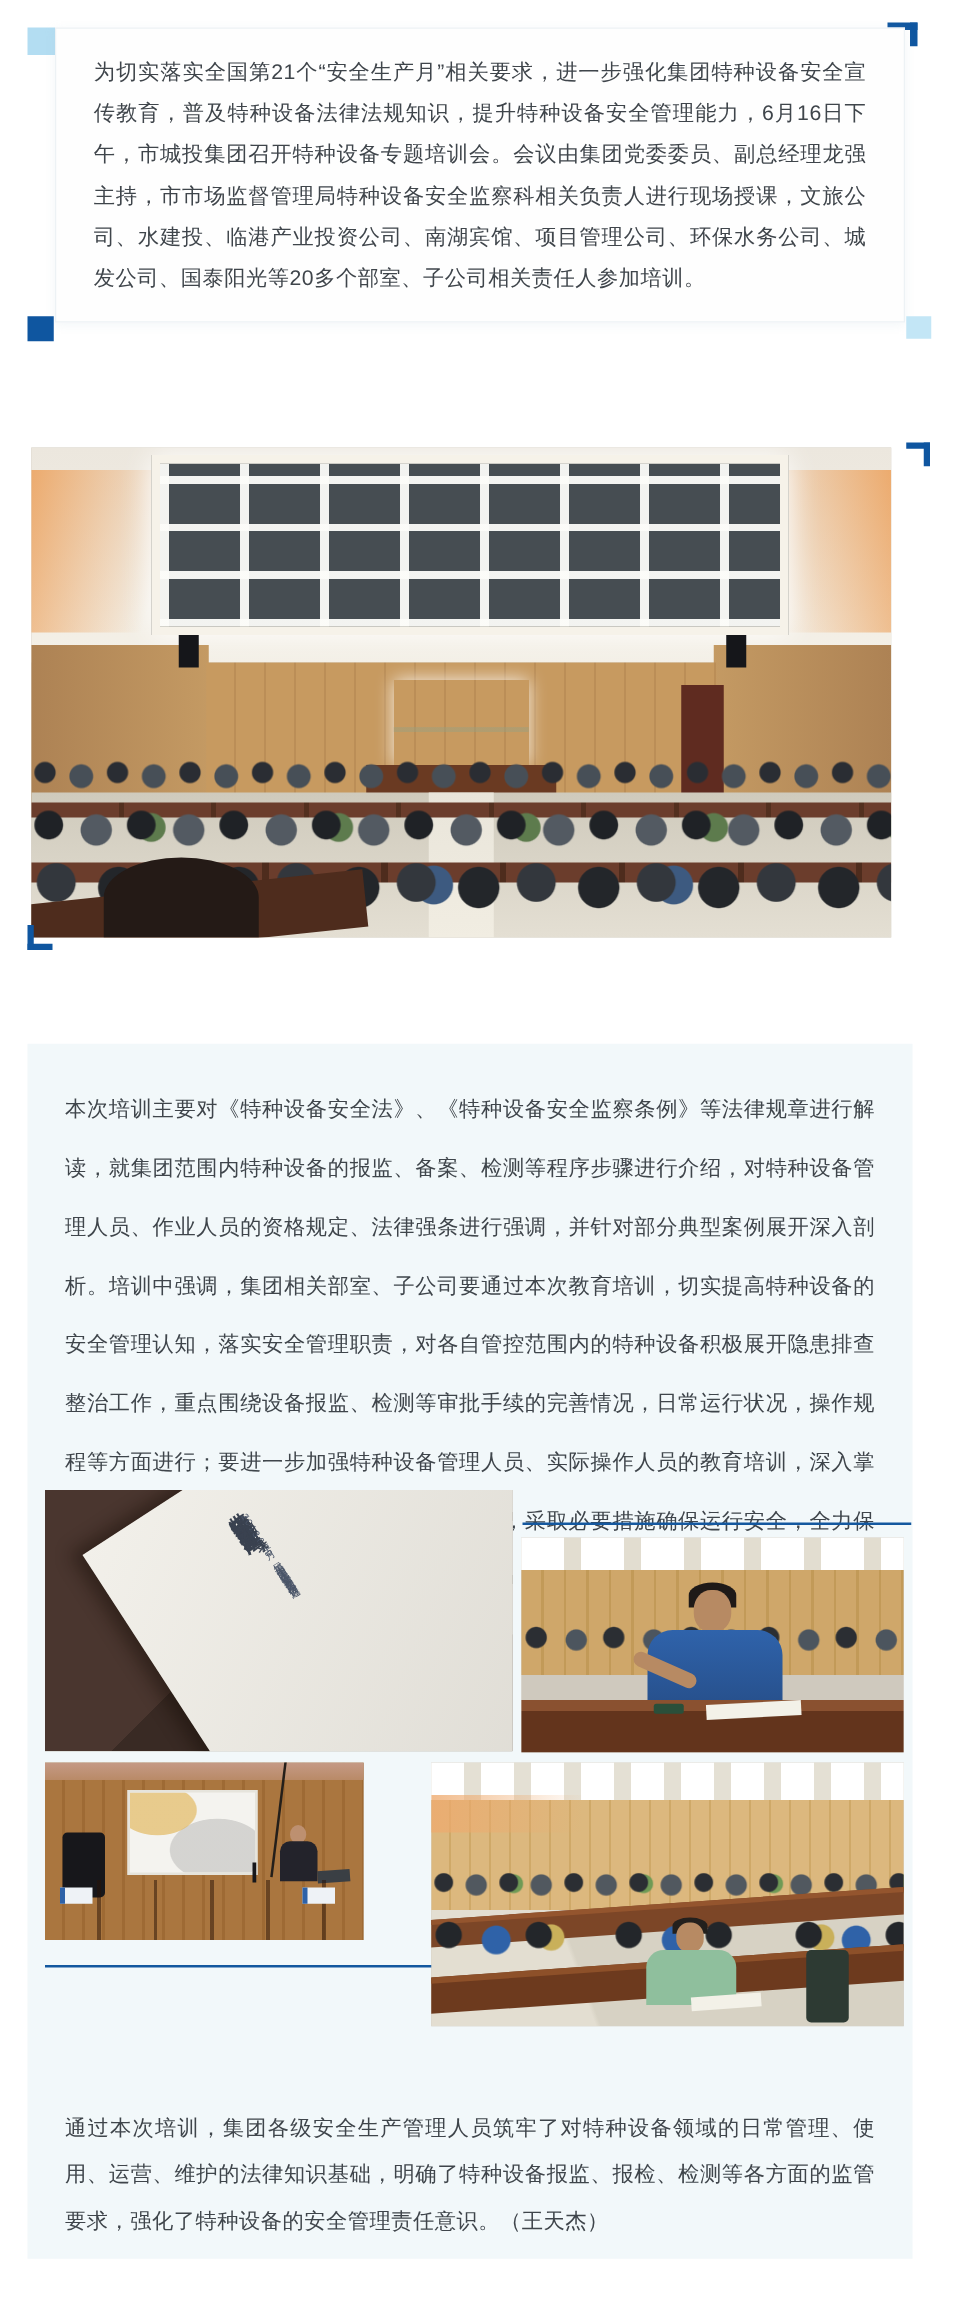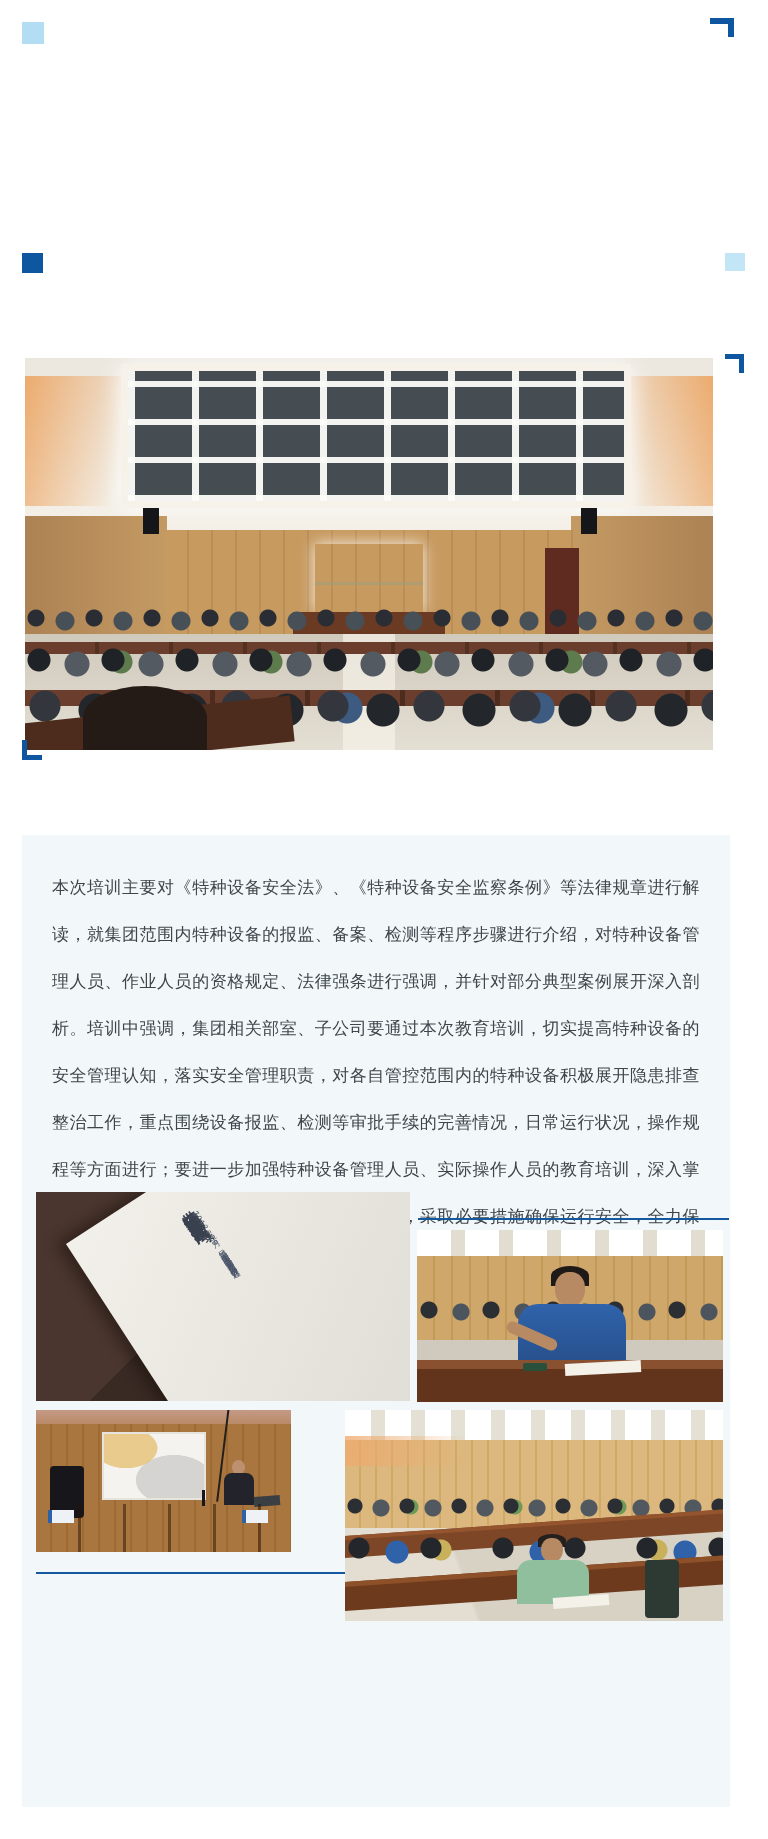--- a/index.html
+++ b/index.html
@@ -157,20 +157,23 @@
   .w-paper{left:208px;top:186px;width:56px;height:11px;background:#f3f1e8;transform:rotate(-4deg);}
   .w-chair{left:300px;top:150px;width:34px;height:58px;border-radius:4px;background:#2d3a33;}
 </style>
 </head>
 <body>
 
 <div class="canvas">
 
   <div class="sq sq-light-tl"></div>
   <div class="bracket bk-intro-tr"></div>
+  <div class="intro-box">
+    <div class="para">为切实落实全国第21个“安全生产月”相关要求，进一步强化集团特种设备安全宣传教育，普及特种设备法律法规知识，提升特种设备安全管理能力，6月16日下午，市城投集团召开特种设备专题培训会。会议由集团党委委员、副总经理龙强主持，市市场监督管理局特种设备安全监察科相关负责人进行现场授课，文旅公司、水建投、临港产业投资公司、南湖宾馆、项目管理公司、环保水务公司、城发公司、国泰阳光等20多个部室、子公司相关责任人参加培训。</div>
+  </div>
   <div class="sq sq-dark-bl"></div>
   <div class="sq sq-light-br"></div>
 
   <div class="bracket bk-photo-tr"></div>
   <div class="ph" id="ph-main">
     <div class="m-ceiling"></div>
     <div class="m-cove-l"></div>
     <div class="m-cove-r"></div>
     <div class="m-ceilgrid"></div>
     <div class="m-wall-left"></div>
@@ -253,14 +256,17 @@
     <div class="w-desk2"></div>
     <div class="w-chair"></div>
     <div class="w-writer-hair"></div>
     <div class="w-writer-head"></div>
     <div class="w-writer-body"></div>
     <div class="w-paper"></div>
   </div>
 
   <div class="rule rule-2"></div>
 
+  <div class="closing-text">
+    <div class="para">通过本次培训，集团各级安全生产管理人员筑牢了对特种设备领域的日常管理、使用、运营、维护的法律知识基础，明确了特种设备报监、报检、检测等各方面的监管要求，强化了特种设备的安全管理责任意识。（王天杰）</div>
+  </div>
 
 </div>
 
 </body></html>

